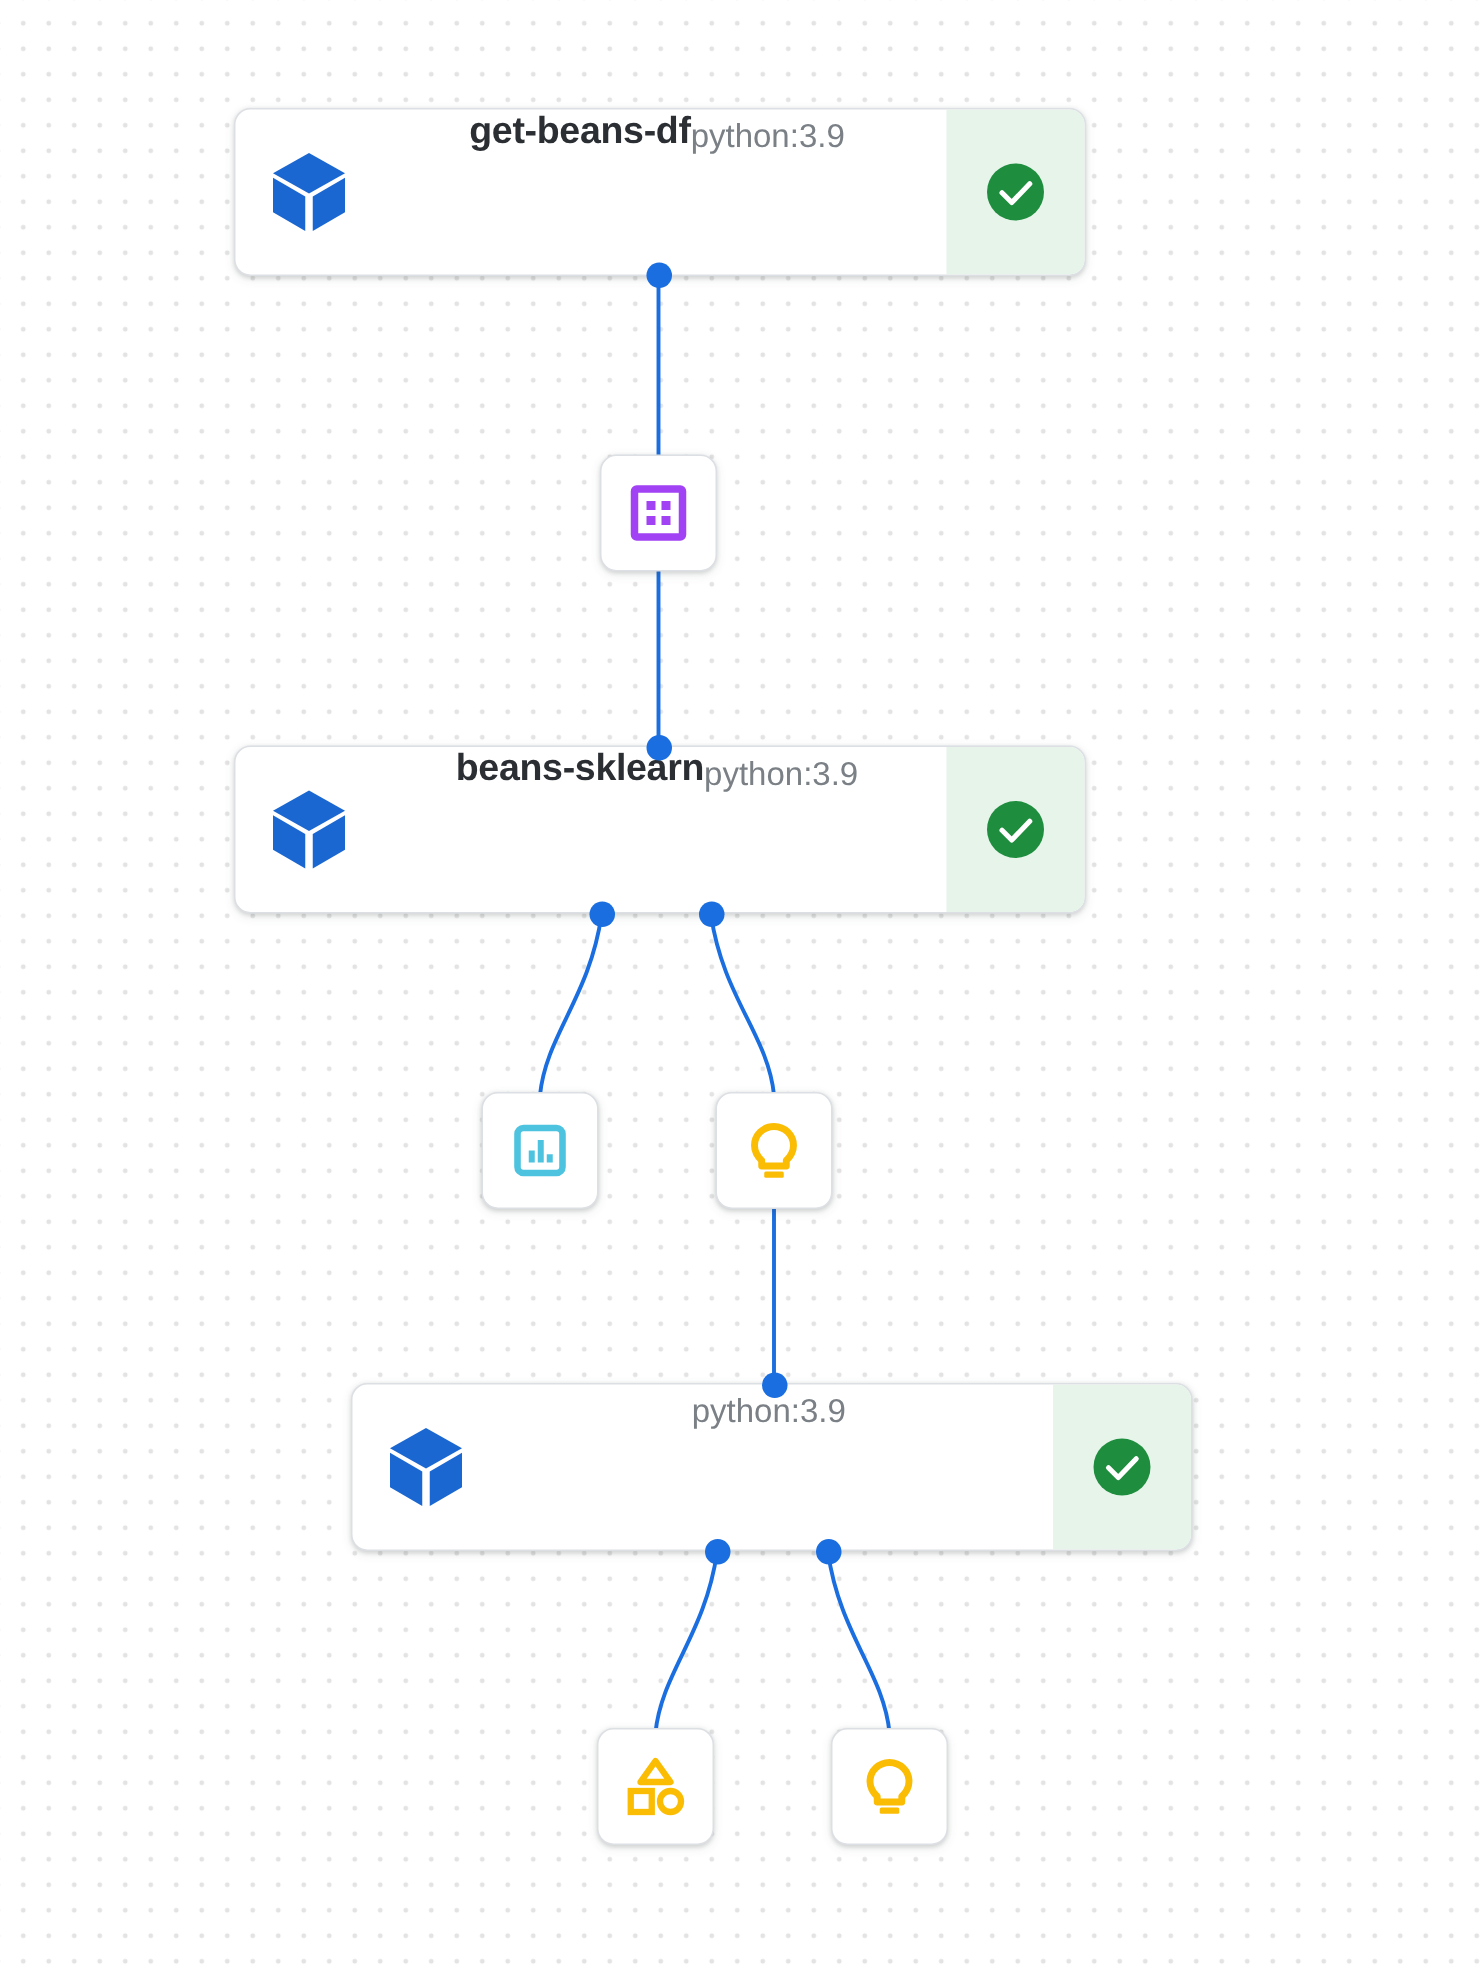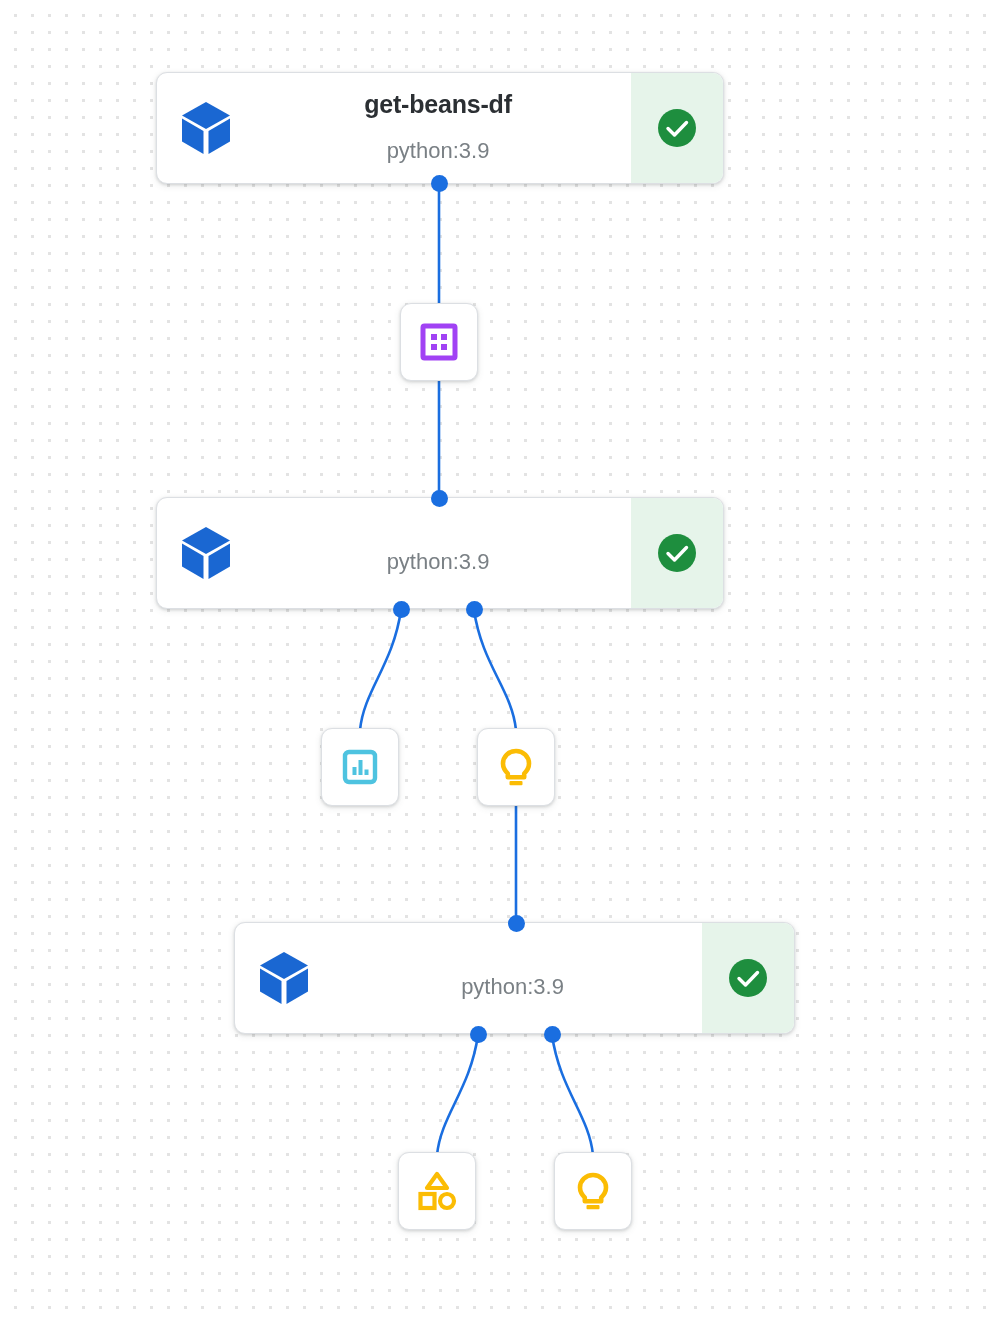--- a/index.html
+++ b/index.html
@@ -51,40 +51,39 @@
     flex: 0 0 auto;
     width: 98px;
     display: flex;
     align-items: center;
     justify-content: center;
   }
 
   .node-text {
     flex: 1 1 auto;
     display: flex;
-    flex-direction: column;
+    flex-direction: row;
     justify-content: center;
     padding-right: 10px;
-    align-items: center;
   }
 
   .node-title {
     font-size: 25px;
     font-weight: bold;
     color: #2b2f33;
     line-height: 1.18;
     letter-spacing: -0.2px;
   }
 
   .node-subtitle {
     font-size: 22px;
     font-weight: normal;
     color: #7a8085;
     line-height: 1.3;
-    margin-top: 18px;
+    margin-top: 4px;
   }
 
   .node-status {
     flex: 0 0 auto;
     width: 92px;
     background: #e6f4ea;
     display: flex;
     align-items: center;
     justify-content: center;
   }
@@ -170,20 +169,21 @@
 
   <div class="task-node" style="left:156px; top:497px; width:568px;">
     <div class="node-icon-wrap">
       <svg width="52" height="56" viewBox="0 0 52 56">
         <polygon points="26,2 50,15.5 26,29 2,15.5" fill="#1a67d2"></polygon>
         <polygon points="2,18.5 23.5,31 23.5,54 2,41.5" fill="#1a67d2"></polygon>
         <polygon points="50,18.5 28.5,31 28.5,54 50,41.5" fill="#1a67d2"></polygon>
       </svg>
     </div>
     <div class="node-text">
+      <div class="node-title">beans-sklearn</div>
       <div class="node-subtitle">python:3.9</div>
     </div>
     <div class="node-status">
       <svg width="44" height="44" viewBox="0 0 44 44">
         <circle cx="22" cy="22" r="19" fill="#1e8e3e"></circle>
         <path d="M13 22.5 L19.5 29 L31.5 16.5" fill="none" stroke="#ffffff" stroke-width="3.4" stroke-linecap="round" stroke-linejoin="round"></path>
       </svg>
     </div>
   </div>
 

